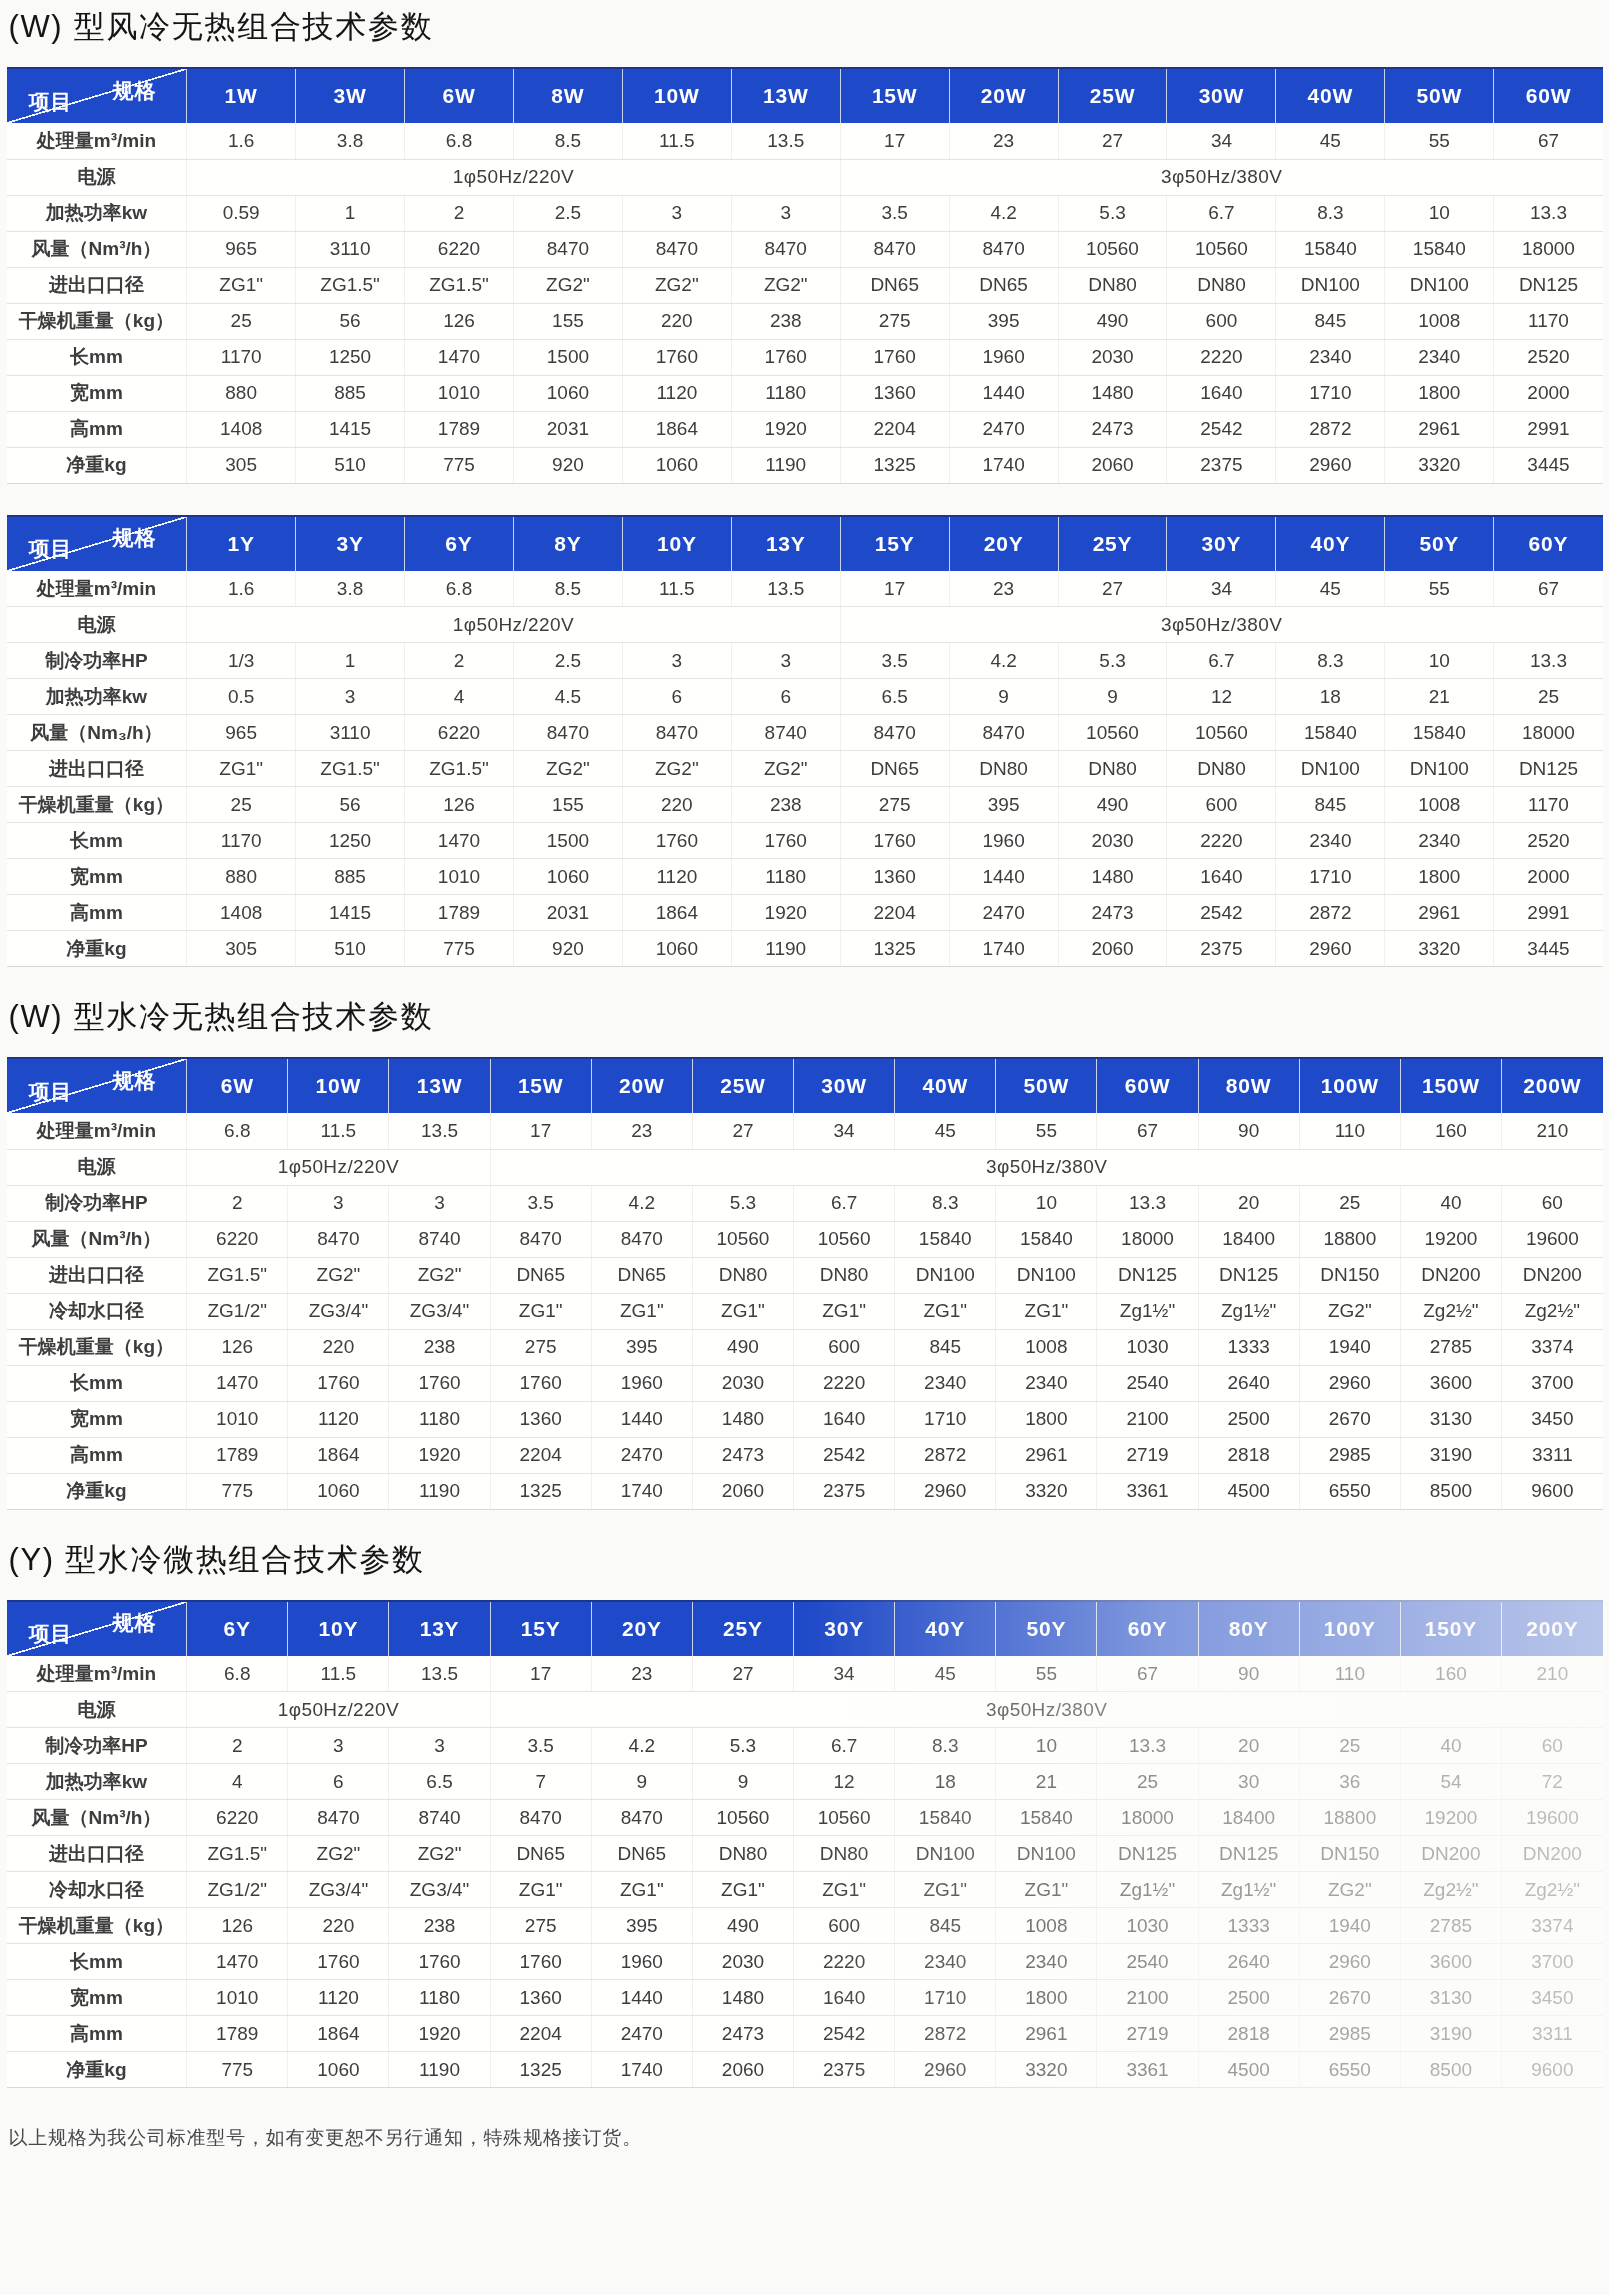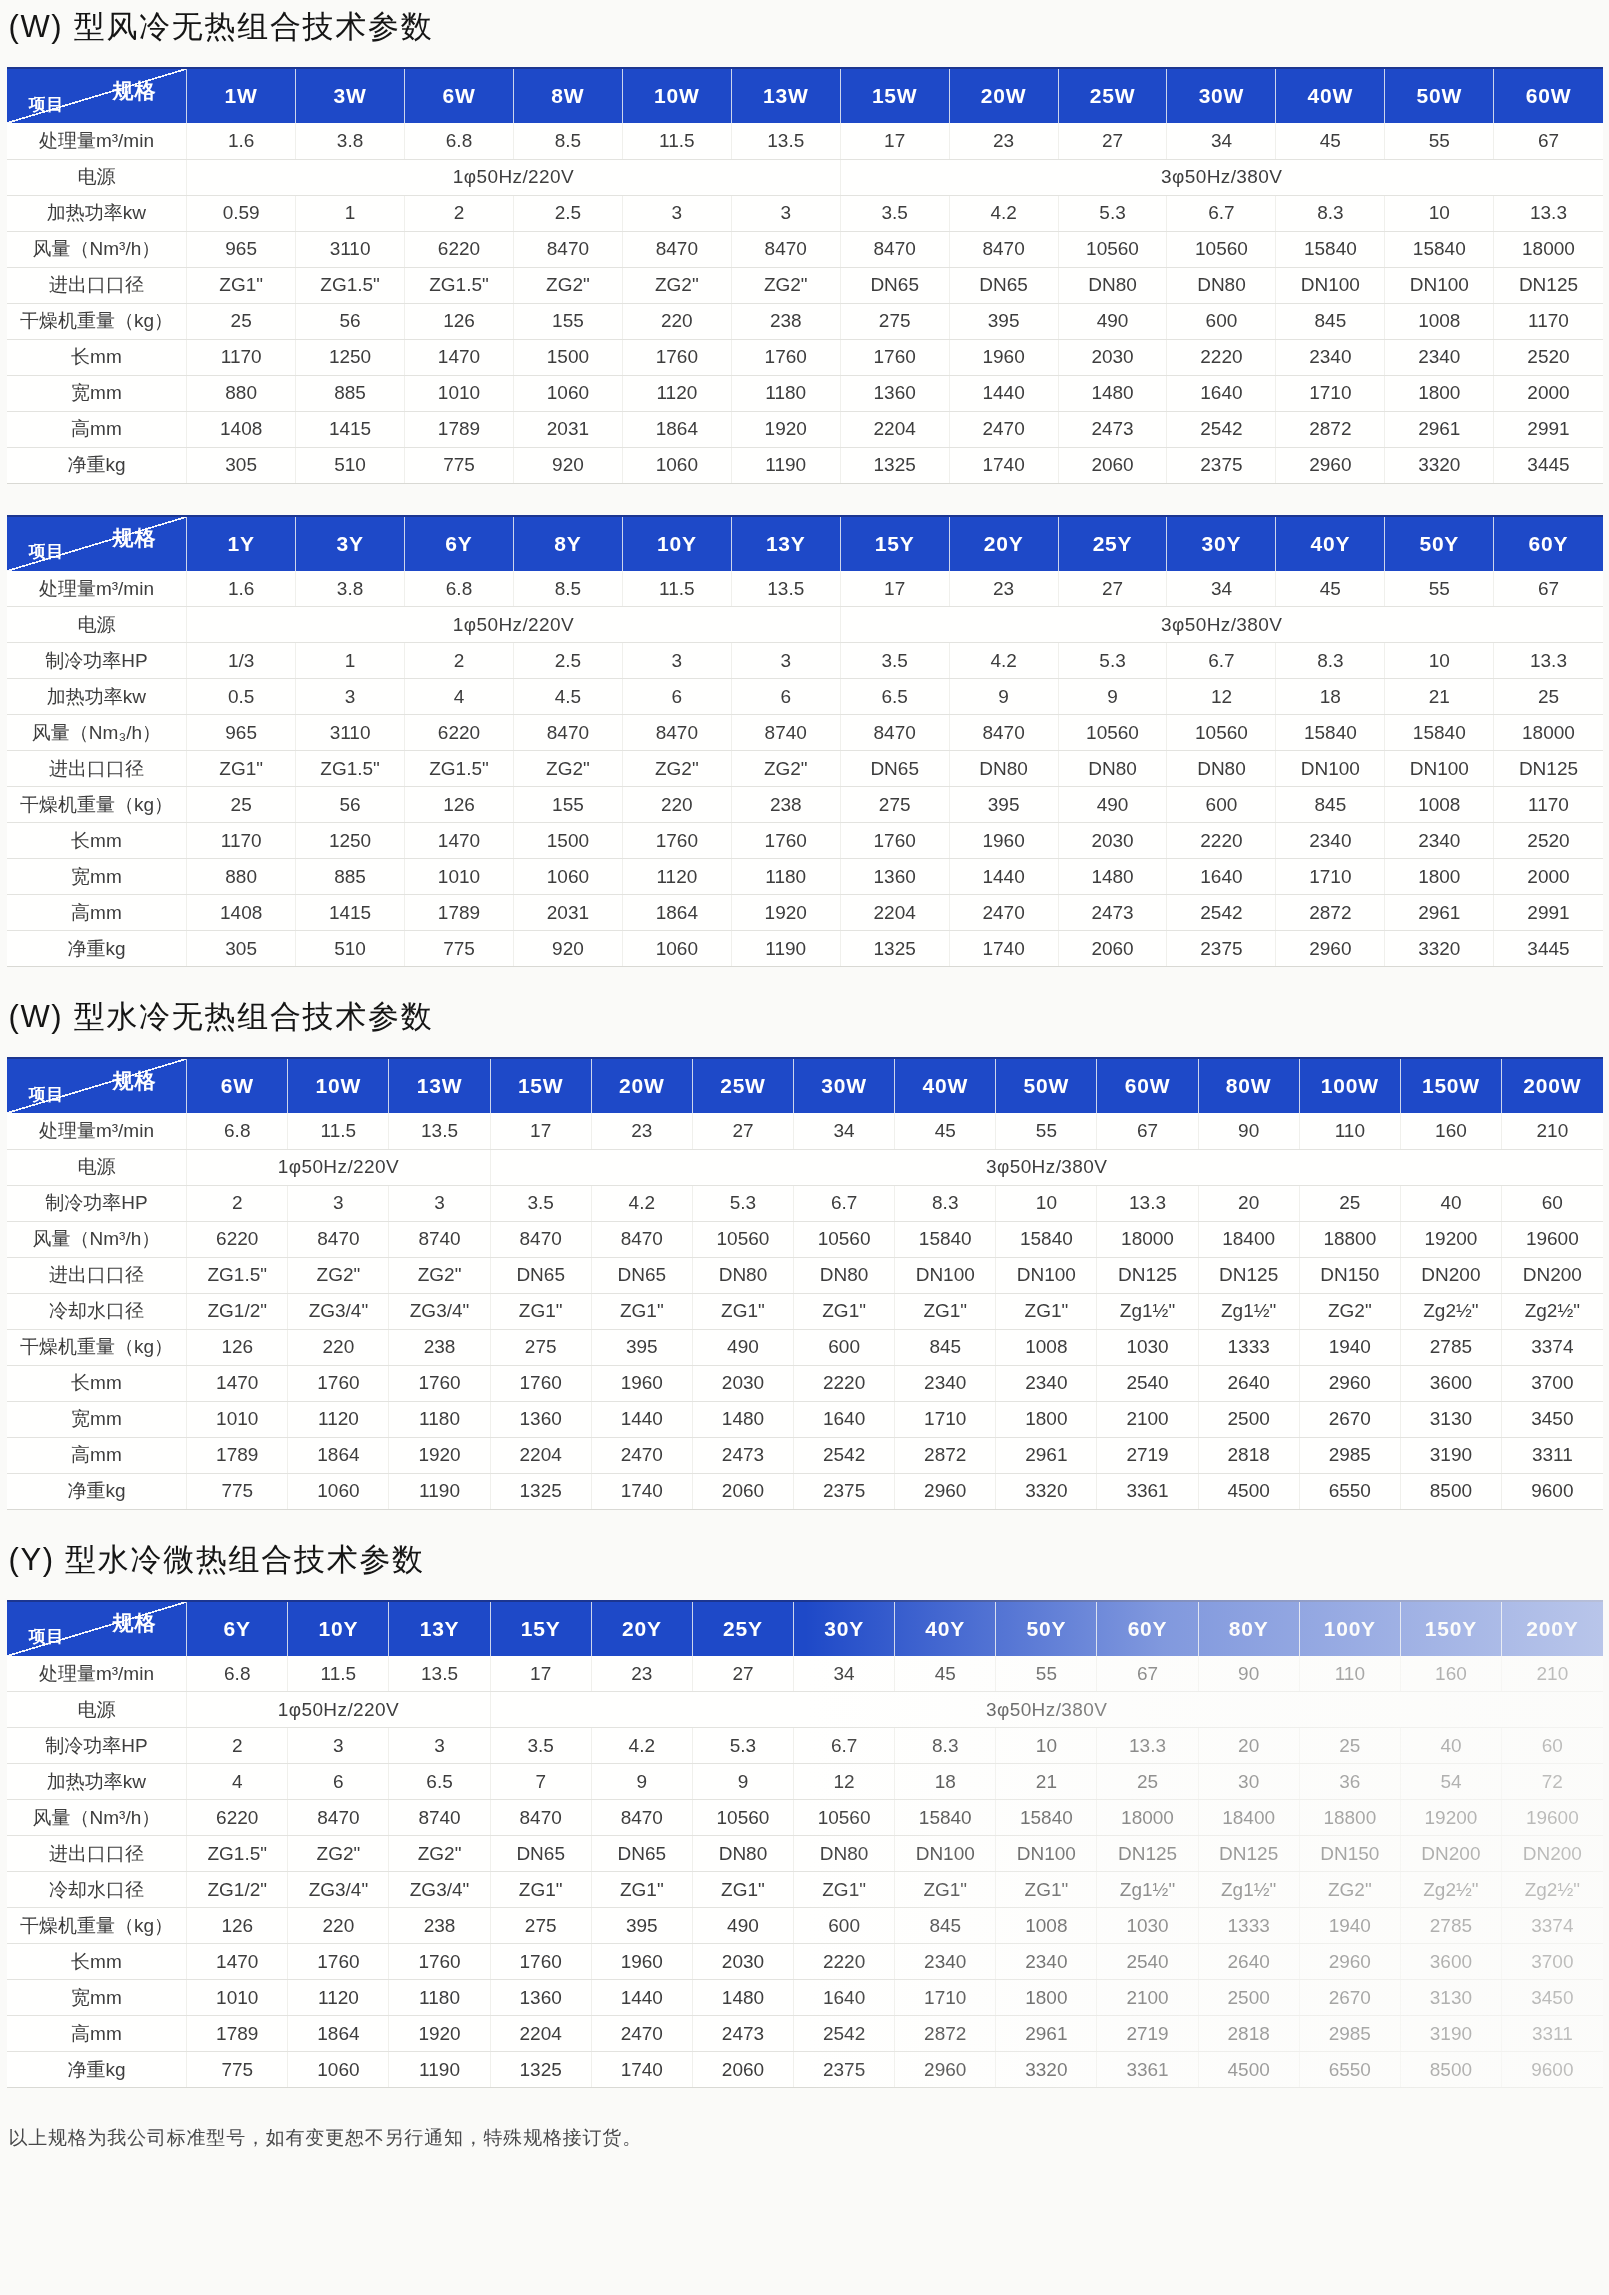--- a/index.html
+++ b/index.html
@@ -32,30 +32,30 @@
     letter-spacing: 0.8px;
   }
   thead th:first-child { border-left: none; }
   th.corner {
     position: relative;
     background-image: linear-gradient(to bottom right,
       transparent 49.2%, rgba(255,255,255,.95) 49.2%,
       rgba(255,255,255,.95) 50.8%, transparent 50.8%);
   }
   .c-spec { position: absolute; top: 7.5px; right: 30px; font-size: 21px; }
-  .c-item { position: absolute; bottom: 7.5px; left: 22px; font-size: 17px; }
+  .c-item { position: absolute; bottom: 7.5px; left: 22px; font-size: 21px; }
   tbody td {
     height: 36px; padding: 0 1.7px;
     text-align: center; vertical-align: middle;
     font-size: 19px; color: #3d3d3d;
     background: #fffffe;
     border-bottom: 0.8px solid #e3e3df;
     border-left: 0.8px solid #f0f0ec;
   }
-  tbody td:first-child { border-left: none; }
+  tbody td:first-child { border-left: none; font-weight: bold; }
   tbody tr:last-child td { border-bottom: 1.7px solid #d9d9d4; }
   td.merged { letter-spacing: 0.4px; text-align: center; }
   
   .washed .twrap { position: relative; }
   .washed .twrap::after {
     content: ""; position: absolute; top: 0; bottom: 0; left: 50%; right: 0;
     pointer-events: none;
     background: linear-gradient(90deg,
       rgba(250,250,248,0) 0%, rgba(250,250,248,.45) 45%, rgba(250,250,248,.7) 100%);
   }

